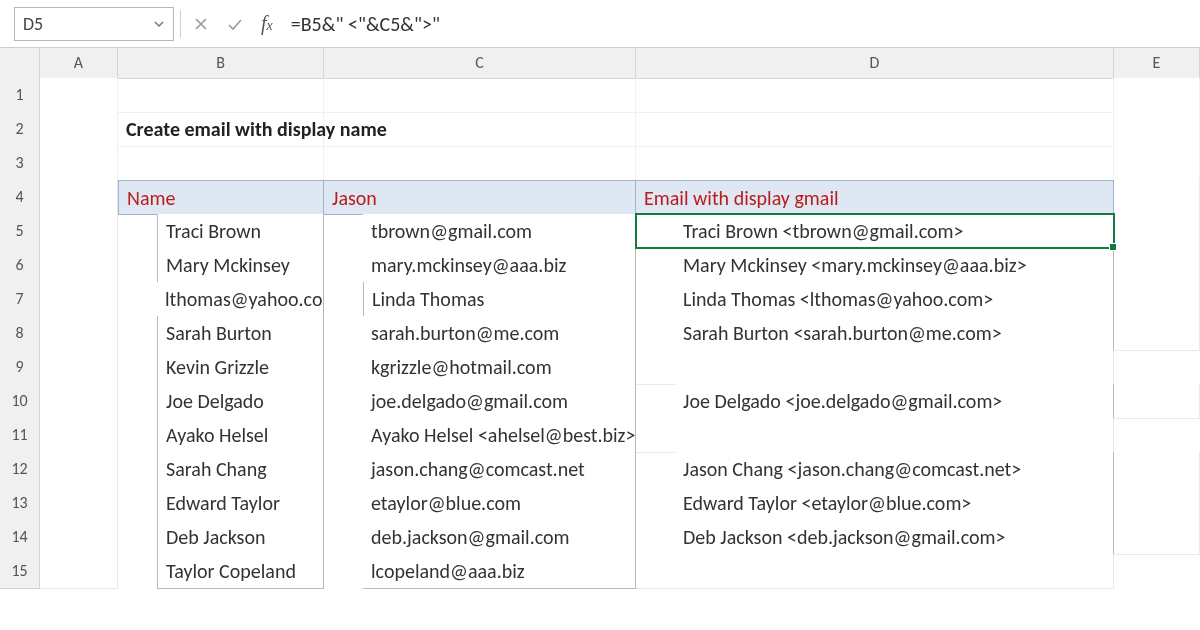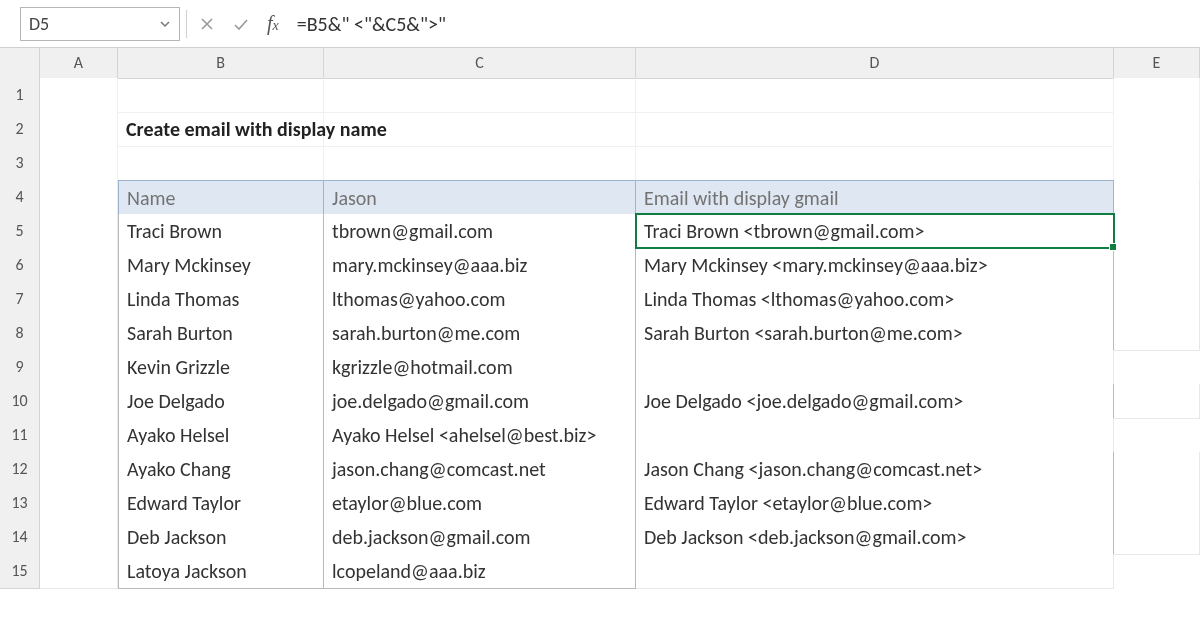--- a/index.html
+++ b/index.html
@@ -11,21 +11,21 @@
     overflow: hidden;
     width: 1200px;
     height: 630px;
   }
   .formula-bar {
     display: flex;
     align-items: center;
     height: 48px;
     border-bottom: 1px solid #d0d0d0;
     background: #fff;
-    padding: 0 20px;
+    padding: 0 14px;
     gap: 6px;
   }
   .namebox {
     width: 160px;
     height: 34px;
     border: 1px solid #b7b7b7;
     display: flex;
     align-items: center;
     padding: 0 8px;
     font-size: 18px;
@@ -90,27 +90,28 @@
     color: #333;
   }
   .title-cell { font-weight: 700; color:#222; border:none; }
   .row.r1 .cell, .row.r2 .cell, .row.r3 .cell { border-right:1px solid #f0f0f0; border-bottom:1px solid #f0f0f0; }
   
   .tblhdr {
     background: #dfe7f2;
     border-top: 1px solid #9fb4cf;
     border-bottom: 1px solid #9fb4cf;
     border-right: 1px solid #9fb4cf;
-    color:#737373;
+    color:#b91c1c;
   }
   .tblhdr.first { border-left: 1px solid #9fb4cf; }
   .tblcell {
     border-bottom: 1px solid #b9b9b9;
     border-right: 1px solid #b9b9b9;
     background:#fff;
+    margin-left:39px;
   }
   .tblcell.first { border-left: 1px solid #b9b9b9; }
   .colA, .colE { background:#fff; }
   
   .selection {
     position: absolute;
     border: 2px solid #107c41;
     pointer-events: none;
     box-sizing: border-box;
   }
@@ -205,22 +206,22 @@
       <div class="rowhdr">6</div>
       <div class="cell colA"></div>
       <div class="cell tblcell first">Mary Mckinsey</div>
       <div class="cell tblcell">mary.mckinsey@aaa.biz</div>
       <div class="cell tblcell">Mary Mckinsey &lt;mary.mckinsey@aaa.biz&gt;</div>
       <div class="cell colE"></div>
     </div>
     <div class="row">
       <div class="rowhdr">7</div>
       <div class="cell colA"></div>
+      <div class="cell tblcell">lthomas@yahoo.com</div>
       <div class="cell tblcell first">Linda Thomas</div>
-      <div class="cell tblcell">lthomas@yahoo.com</div>
       <div class="cell tblcell">Linda Thomas &lt;lthomas@yahoo.com&gt;</div>
       <div class="cell colE"></div>
     </div>
     <div class="row">
       <div class="rowhdr">8</div>
       <div class="cell colA"></div>
       <div class="cell tblcell first">Sarah Burton</div>
       <div class="cell tblcell">sarah.burton@me.com</div>
       <div class="cell tblcell">Sarah Burton &lt;sarah.burton@me.com&gt;</div>
       <div class="cell colE"></div>
@@ -243,21 +244,21 @@
     <div class="row">
       <div class="rowhdr">11</div>
       <div class="cell colA"></div>
       <div class="cell tblcell first">Ayako Helsel</div>
       <div class="cell tblcell">Ayako Helsel &lt;ahelsel@best.biz&gt;</div>
       <div class="cell colE"></div>
     </div>
     <div class="row">
       <div class="rowhdr">12</div>
       <div class="cell colA"></div>
-      <div class="cell tblcell first">Ayako Chang</div>
+      <div class="cell tblcell first">Sarah Chang</div>
       <div class="cell tblcell">jason.chang@comcast.net</div>
       <div class="cell tblcell">Jason Chang &lt;jason.chang@comcast.net&gt;</div>
       <div class="cell colE"></div>
     </div>
     <div class="row">
       <div class="rowhdr">13</div>
       <div class="cell colA"></div>
       <div class="cell tblcell first">Edward Taylor</div>
       <div class="cell tblcell">etaylor@blue.com</div>
       <div class="cell tblcell">Edward Taylor &lt;etaylor@blue.com&gt;</div>
@@ -267,21 +268,21 @@
       <div class="rowhdr">14</div>
       <div class="cell colA"></div>
       <div class="cell tblcell first">Deb Jackson</div>
       <div class="cell tblcell">deb.jackson@gmail.com</div>
       <div class="cell tblcell">Deb Jackson &lt;deb.jackson@gmail.com&gt;</div>
       <div class="cell colE"></div>
     </div>
     <div class="row">
       <div class="rowhdr">15</div>
       <div class="cell colA"></div>
-      <div class="cell tblcell first">Latoya Jackson</div>
+      <div class="cell tblcell first">Taylor Copeland</div>
       <div class="cell tblcell">lcopeland@aaa.biz</div>
       <div class="cell colE"></div>
     </div>
   </div>
 
   <div class="selection" style="left:635px; top:165px; width:480px; height:36px;">
     <div class="sel-handle"></div>
   </div>
 </div>
 

